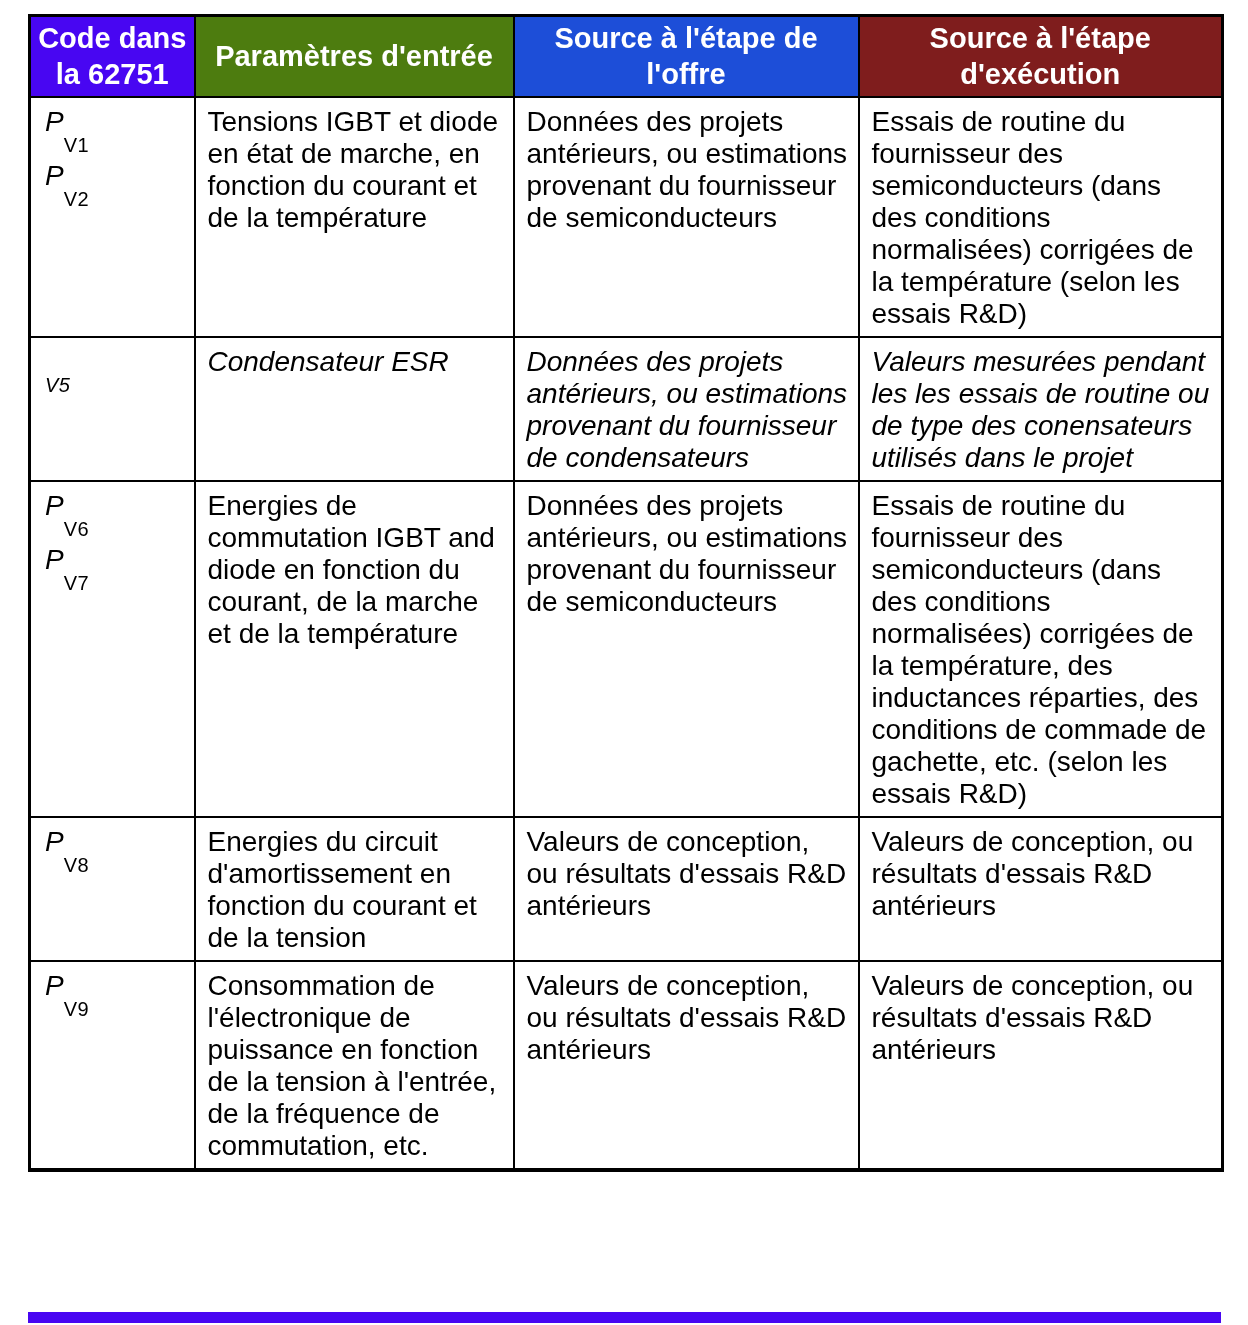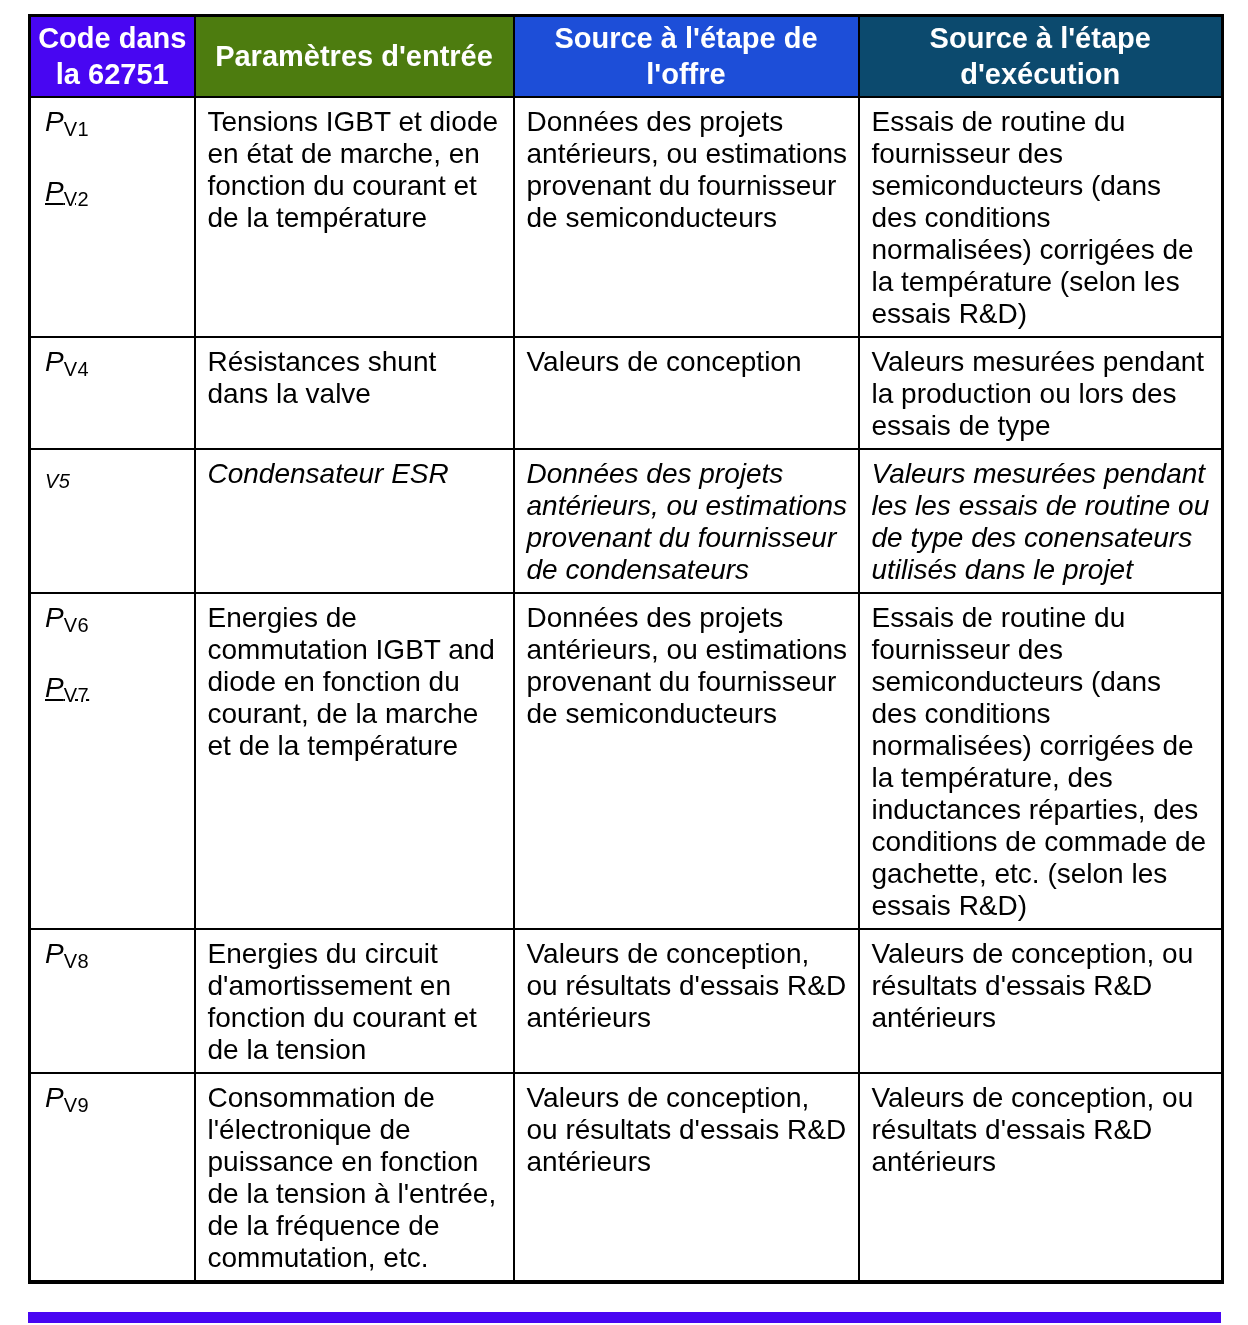--- a/index.html
+++ b/index.html
@@ -28,23 +28,23 @@
     padding:2px 4px;
   }
   th .hdr { white-space:pre-line; }
   td {
     vertical-align:top;
     font-size:28px; line-height:32px;
     padding:8px 10px 6px 12px;
   }
   td.code-cell { padding-left:14px; }
   .code { white-space:nowrap; }
-  .code + .code { margin-top:36px;text-decoration:underline; }
+  .code + .code { margin-top:20px; }
   .code-main { font-style:italic; font-size:28px; }
-  .code-sub { font-size:20px; position:relative; top:5px; letter-spacing:0.5px; }
+  .code-sub { font-size:20px; position:relative; top:21px; letter-spacing:0.5px; }
   .bottom-bar {
     position:absolute; left:28px; top:1312px;
     width:1193px; height:11px;
   }
 </style>
 </head>
 <body>
 
 <div class="page">
   <table class="doc-table">
@@ -60,43 +60,35 @@
             <div class="hdr">Code dans
 la 62751</div>
           </th>
         <th style="background: #4d7c0f; color: rgb(255, 255, 255);">
             <div class="hdr">Paramètres d'entrée</div>
           </th>
         <th style="background: #1d4ed8; color: rgb(255, 255, 255);">
             <div class="hdr">Source à l'étape de
 l'offre</div>
           </th>
-        <th style="background: #0c4a6e; color: rgb(255, 255, 255);">
+        <th style="background: #7f1d1d; color: rgb(255, 255, 255);">
             <div class="hdr">Source à l'étape
 d'exécution</div>
           </th>
       </tr>
     </thead>
     <tbody id="tbody">
         <tr style="height: 207px;">
           <td class="code-cell">
             <div class="code"><span class="code-main">P</span><span class="code-sub">V1</span></div>
             <div class="code"><span class="code-main">P</span><span class="code-sub">V2</span></div>
           </td>
           <td>Tensions IGBT et diode en état de marche, en fonction du courant et de la température</td>
           <td>Données des projets antérieurs, ou estimations provenant du fournisseur de semiconducteurs</td>
           <td>Essais de routine du fournisseur des semiconducteurs (dans des conditions normalisées) corrigées de la température (selon les essais R&amp;D)</td>
-        </tr>
-        <tr style="height: 110px;">
-          <td class="code-cell">
-            <div class="code"><span class="code-main">P</span><span class="code-sub">V4</span></div>
-          </td>
-          <td>Résistances shunt dans la valve</td>
-          <td>Valeurs de conception</td>
-          <td>Valeurs mesurées pendant la production ou lors des essais de type</td>
         </tr>
         <tr style="height: 140px; font-style: italic;">
           <td class="code-cell">
             <div class="code"><span class="code-main"></span><span class="code-sub">V5</span></div>
           </td>
           <td>Condensateur ESR</td>
           <td>Données des projets antérieurs, ou estimations provenant du fournisseur de condensateurs</td>
           <td>Valeurs mesurées pendant les les essais de routine ou de type des conensateurs utilisés dans le projet</td>
         </tr>
         <tr style="height: 300px;">

